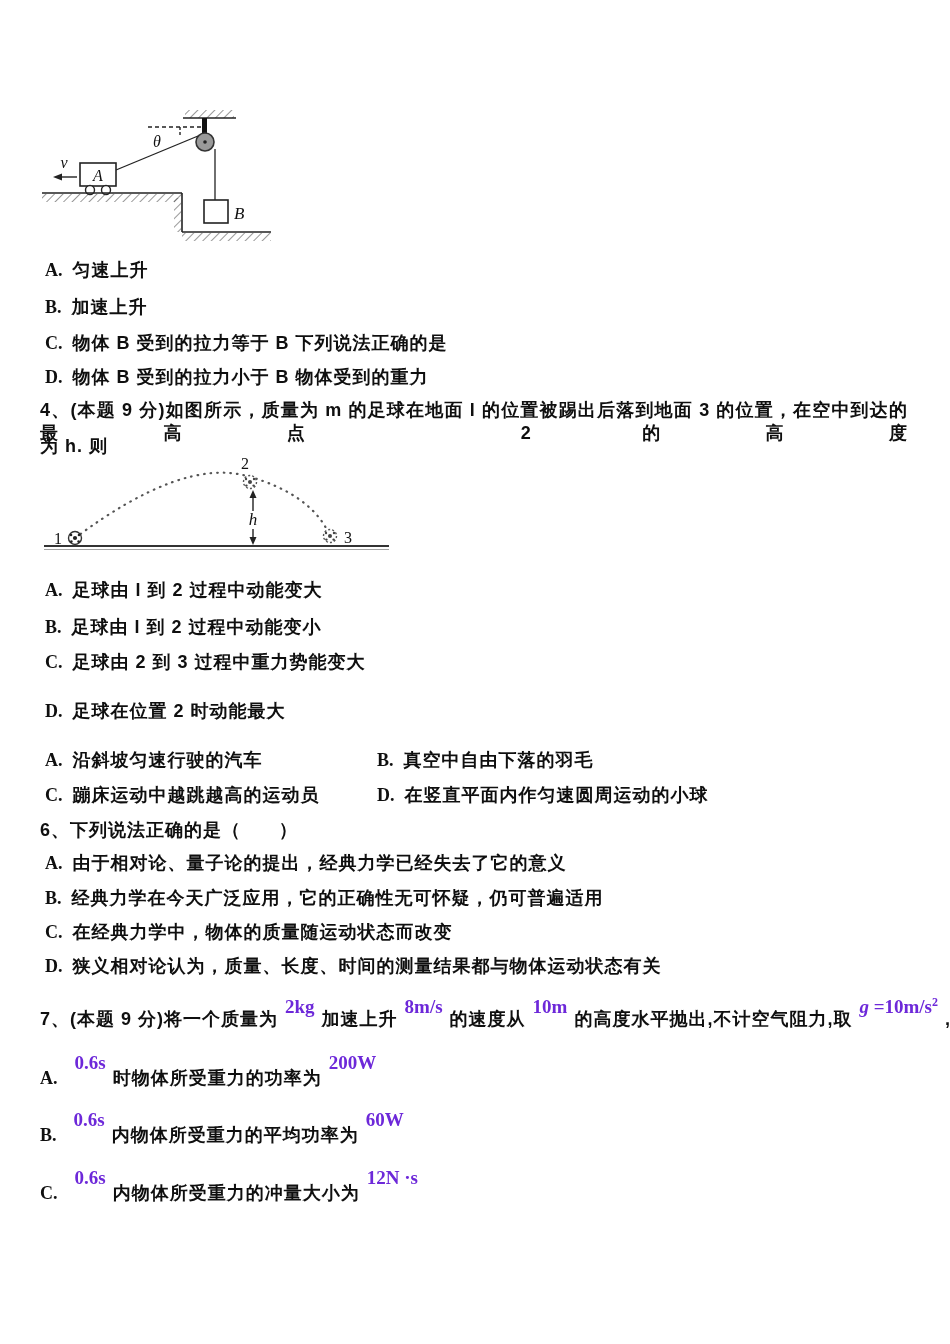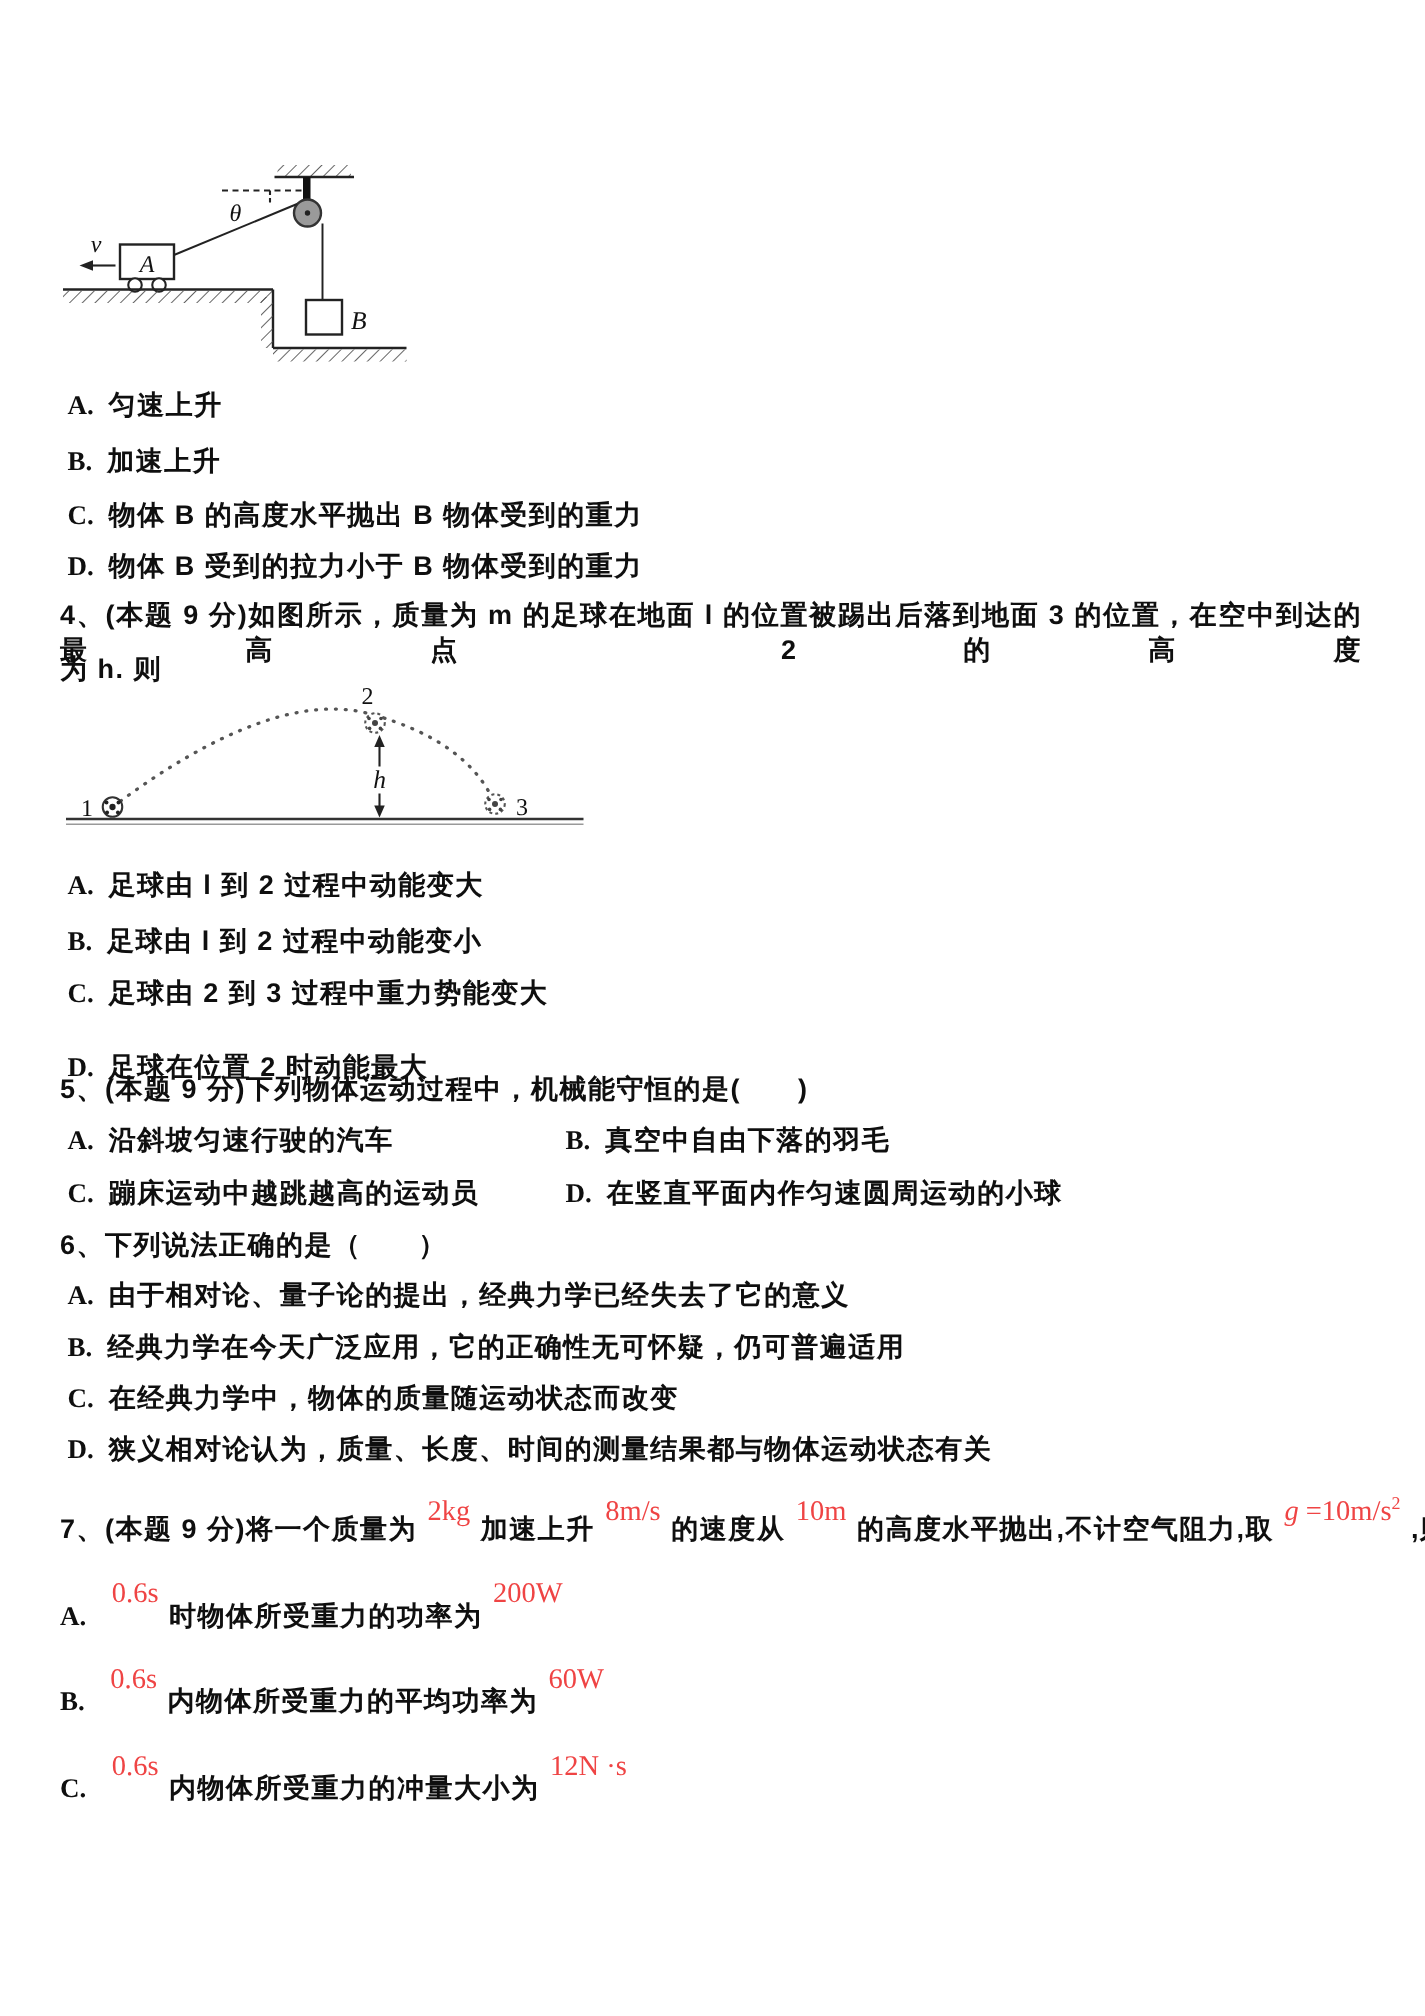--- a/index.html
+++ b/index.html
@@ -29,24 +29,24 @@
     width:868px;
     text-align:justify;
     text-align-last:justify;
     white-space:normal;
   }
   .formula {
     display:inline-block;
     position:relative;
     top:-12px;
     font-family:"Liberation Serif", serif;
-    font-weight:400;
+    font-weight:700;
     font-size:19px;
     letter-spacing:0;
-    color:#ef4444;
+    color:#6d28d9;
     margin:0 7px;
   }
   .formula sup { font-size:12px; }
   .formula i { font-style:italic; }
   .q7opt .formula { top:-15px; }
   svg .lbl {
     font-family:"Liberation Serif", serif;
     font-size:16px;
   }
   svg .ital { font-style:italic; }
@@ -97,21 +97,21 @@
     <text class="lbl ital" x="194" y="113" fill="#111" style="font-size:17px">B</text>
   </svg>
 
   <div class="abs txt" style="left:45px; top:259px;">
     <span class="letter">A.</span><span>匀速上升</span>
   </div>
   <div class="abs txt" style="left:45px; top:296px;">
     <span class="letter">B.</span><span>加速上升</span>
   </div>
   <div class="abs txt" style="left:45px; top:332px;">
-    <span class="letter">C.</span><span>物体 B 的高度水平抛出 B 物体受到的重力</span>
+    <span class="letter">C.</span><span>物体 B 受到的拉力等于 B 下列说法正确的是</span>
   </div>
   <div class="abs txt" style="left:45px; top:366px;">
     <span class="letter">D.</span><span>物体 B 受到的拉力小于 B 物体受到的重力</span>
   </div>
 
   <div class="abs txt stem-just" style="left:40px; top:399px;">4、(本题 9 分)如图所示，质量为 m 的足球在地面 l 的位置被踢出后落到地面 3 的位置，在空中到达的最高点 2 的高度</div>
   <div class="abs txt" style="left:40px; top:435px;">为 h. 则</div>
 
   <svg class="abs" style="left:42px; top:458px;" width="352" height="105" viewBox="0 0 352 105">
     <defs>
@@ -159,21 +159,20 @@
   <div class="abs txt" style="left:45px; top:616px;">
     <span class="letter">B.</span><span>足球由 l 到 2 过程中动能变小</span>
   </div>
   <div class="abs txt" style="left:45px; top:651px;">
     <span class="letter">C.</span><span>足球由 2 到 3 过程中重力势能变大</span>
   </div>
   <div class="abs txt" style="left:45px; top:684px;margin-top:16px;">
     <span class="letter">D.</span><span>足球在位置 2 时动能最大</span>
   </div>
 
-  <div class="abs txt" style="left:40px; top:715px;">5、(本题 9 分)下列物体运动过程中，机械能守恒的是(　　)</div>
   <div class="abs txt" style="left:45px; top:749px;">
     <span class="letter">A.</span><span>沿斜坡匀速行驶的汽车</span>
   </div>
   <div class="abs txt" style="left:377px; top:749px;text-align:center;">
     <span class="letter">B.</span><span>真空中自由下落的羽毛</span>
   </div>
   <div class="abs txt" style="left:377px; top:784px;">
     <span class="letter">D.</span><span>在竖直平面内作匀速圆周运动的小球</span>
   </div>
   <div class="abs txt" style="left:45px; top:784px;">

